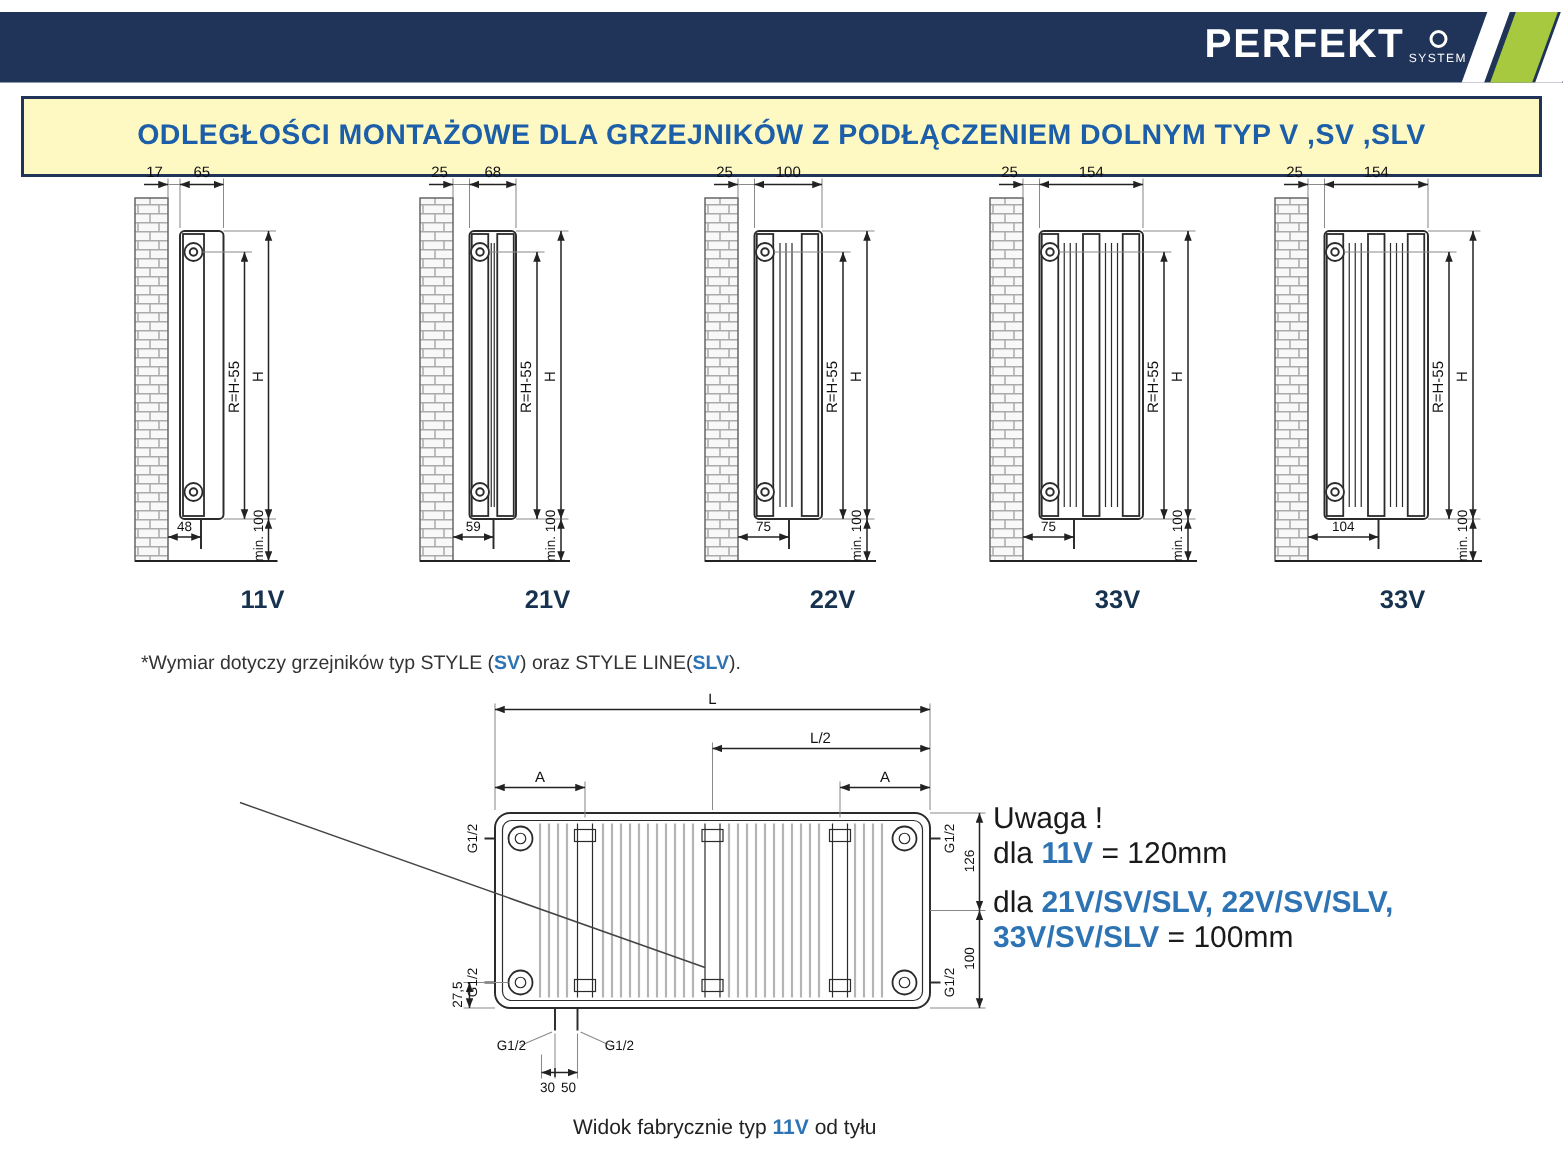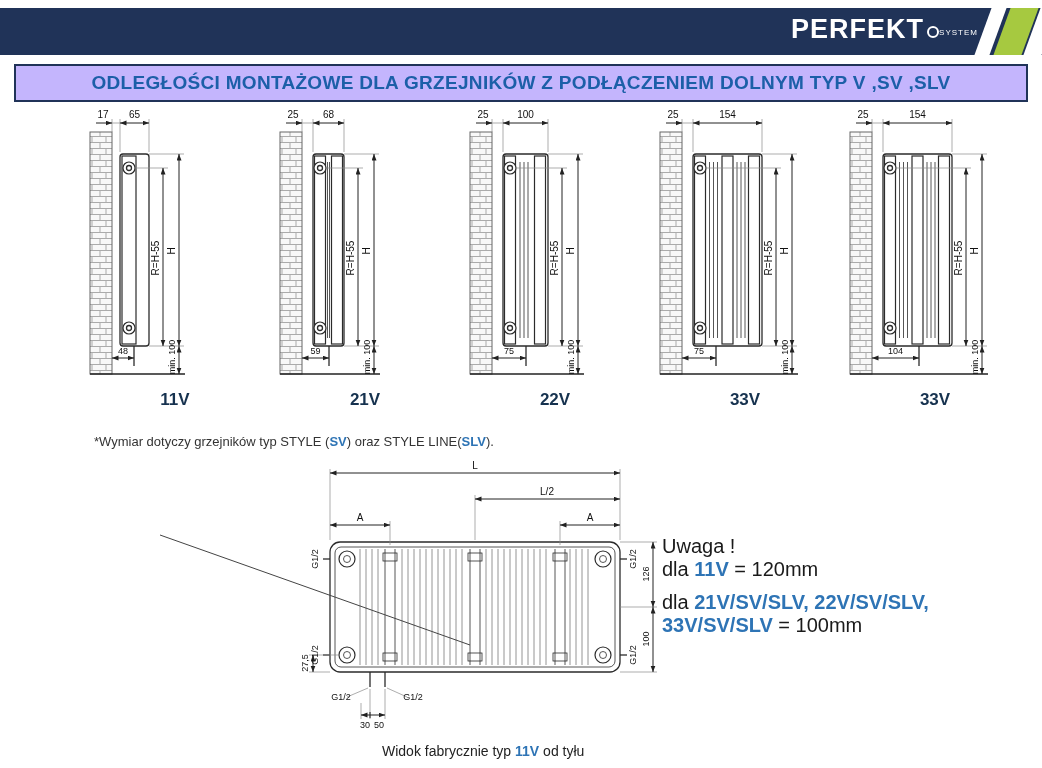--- a/index.html
+++ b/index.html
@@ -5,29 +5,29 @@
   * { margin:0; padding:0; box-sizing:border-box; }
   html,body { width:1042px; height:768px; }
   body { font-family:"Liberation Sans","DejaVu Sans",sans-serif; background:#fff; overflow:hidden; }
   .page { position:relative; width:1042px; height:768px; background:#fff; }
 
   
   .header { position:absolute; top:8px; left:0; width:1042px; height:47px; background:#203358; }
   .header-title { position:absolute; left:26px; top:12px; font-size:21px; font-weight:bold; color:#fff; letter-spacing:.5px; word-spacing:7px; white-space:nowrap; }
   .brand { position:absolute; right:64px; top:7px; display:flex; color:#fff; align-items:center; }
   .brand-main { font-size:27px; font-weight:bold; letter-spacing:1px; line-height:1.1; }
-  .brand-side { display:flex; flex-direction:row; align-items:center; margin-left:3px; padding-top:4px; }
+  .brand-side { display:flex; flex-direction:column; align-items:center; margin-left:3px; padding-top:4px; }
   .brand-ring { width:12px; height:12px; border:2.5px solid #fff; border-radius:50%; }
   .brand-sub { font-size:8px; letter-spacing:1px; margin-top:2px; }
   .acc-white  { position:absolute; right:44px; top:0; width:15px; height:47px; background:#fff; transform:skewX(-20deg); }
   .acc-green  { position:absolute; right:12px; top:0; width:28px; height:47px; background:#a6c940; transform:skewX(-20deg); }
   .acc-white2 { position:absolute; right:-8px; top:0; width:18px; height:47px; background:#fff; transform:skewX(-20deg); }
 
   
-  .subheader { position:absolute; top:64px; left:14px; width:1014px; height:38px; border:2px solid #203358; display:flex; align-items:center; justify-content:center; background:#c4b5fd; }
+  .subheader { position:absolute; top:64px; left:14px; width:1014px; height:54px; border:2px solid #203358; display:flex; align-items:center; justify-content:center; background:#fef9c3; }
   .subheader-title { font-size:19px; font-weight:bold; color:#1c5fa8; letter-spacing:.3px; white-space:nowrap; }
 
   
   .diagrams { position:absolute; top:106px; left:82px; display:flex; gap:4px; }
 
   svg text { font-family:"Liberation Sans","DejaVu Sans",sans-serif; }
   .dl  { stroke:#222; stroke-width:1; fill:none; }
   .xl  { stroke:#8a8a8a; stroke-width:.7; fill:none; }
   .bl  { stroke:#2b2b2b; stroke-width:1.3; fill:none; }
   .bl2 { stroke:#2b2b2b; stroke-width:.8; fill:none; }

